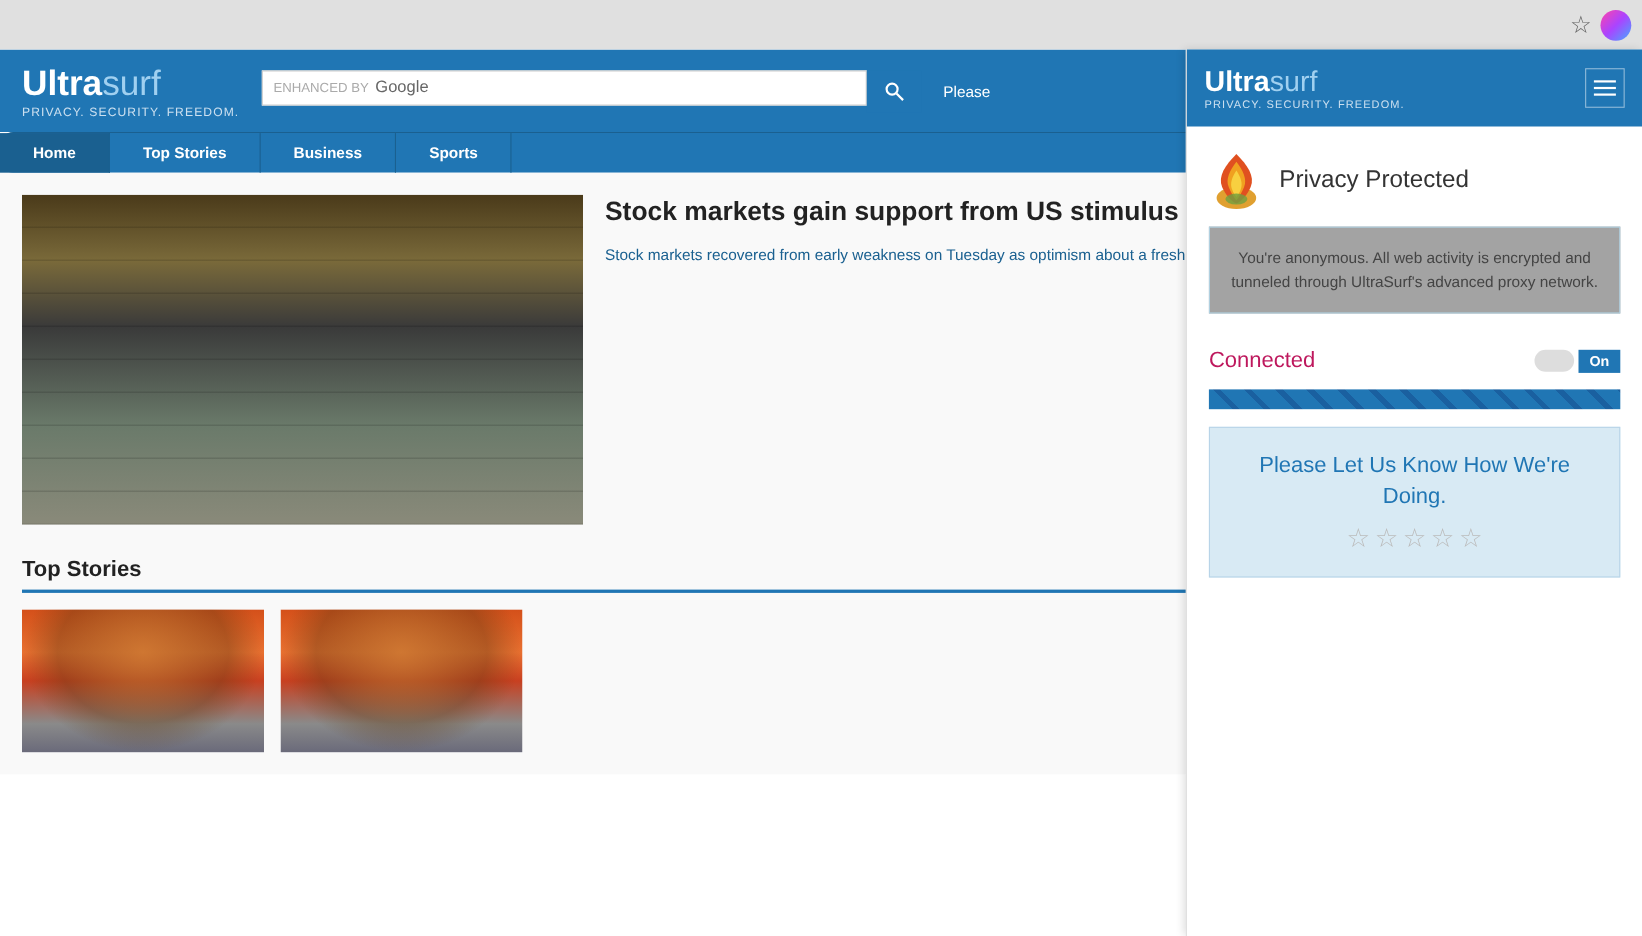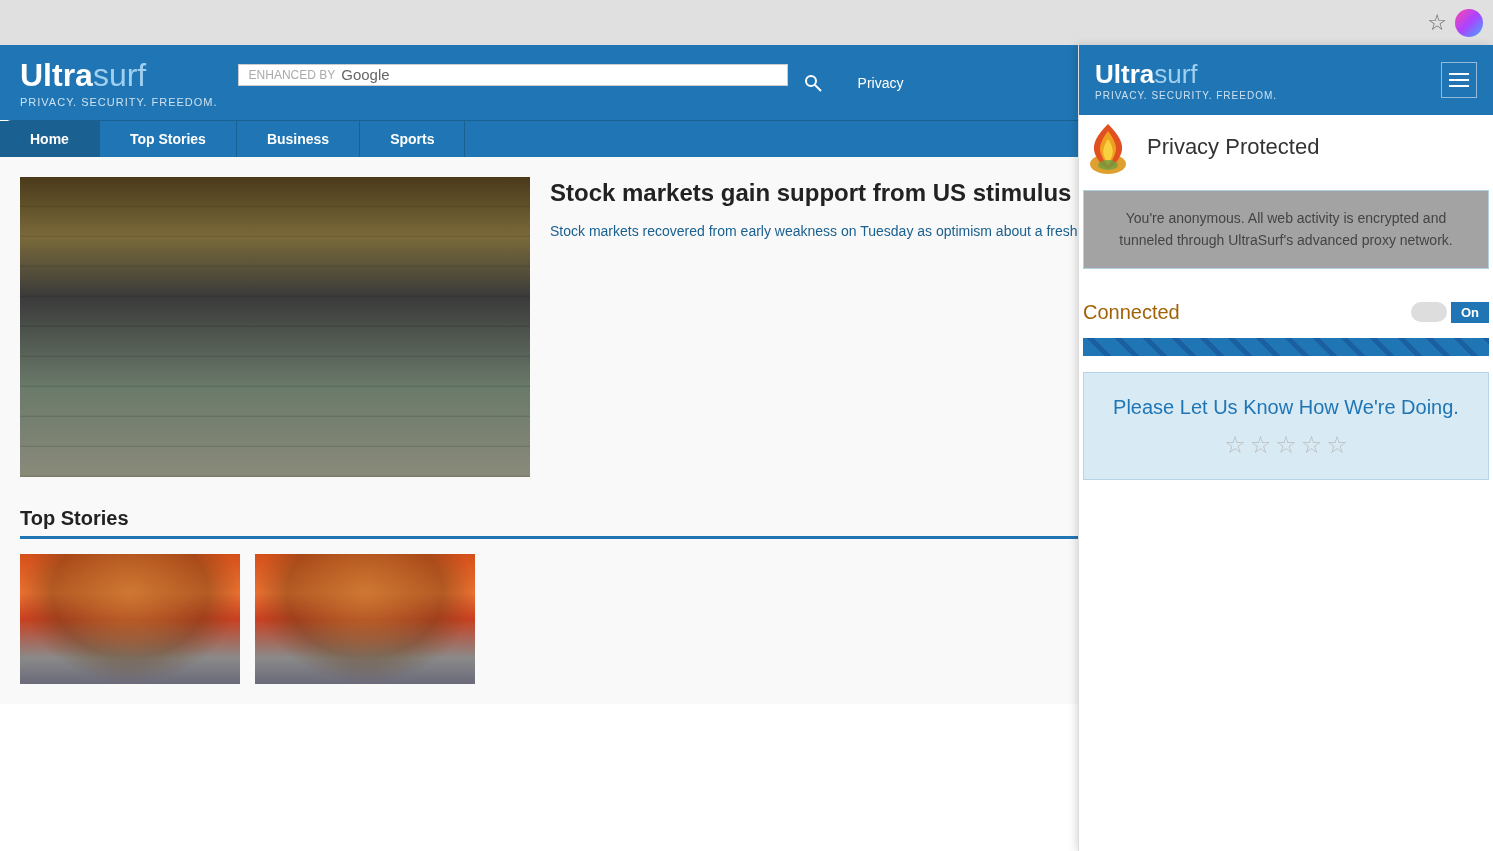--- a/index.html
+++ b/index.html
@@ -60,21 +60,21 @@
       display: flex;
       gap: 0;
       max-width: 600px;
     }
     .search-input-container {
       flex: 1;
       background: white;
       border: 1px solid #ccc;
       display: flex;
       align-items: center;
-      padding: 5px 10px;
+      padding: 15px 10px;
       height: 22px;
     }
     .search-enhanced-label {
       color: #aaa;
       font-size: 12px;
       margin-right: 6px;
       white-space: nowrap;
     }
     .search-by-google {
       color: #666;
@@ -252,21 +252,21 @@
       padding: 6px;
     }
     .hamburger-line {
       width: 20px;
       height: 2px;
       background: white;
     }
 
     
     .panel-body {
-      padding: 4px;
+      padding: 20px;
       flex: 1;
       overflow-y: auto;
     }
 
     
     .privacy-section {
       display: flex;
       align-items: center;
       gap: 14px;
       margin-bottom: 16px;
@@ -297,21 +297,21 @@
 
     
     .connected-section {
       display: flex;
       align-items: center;
       justify-content: space-between;
       margin-bottom: 14px;
     }
     .connected-label {
       font-size: 20px;
-      color: #a16207;
+      color: #be185d;
     }
     .toggle-container {
       display: flex;
       align-items: center;
       gap: 4px;
     }
     .toggle-track {
       width: 36px;
       height: 20px;
       background: #ddd;
@@ -388,21 +388,21 @@
           <input class="search-input-field" type="text" style="">
         </div>
         <button class="search-button">
           <svg width="18" height="18" viewBox="0 0 18 18" fill="white">
             <circle cx="7" cy="7" r="5" fill="none" stroke="white" stroke-width="2"></circle>
             <line x1="11" y1="11" x2="17" y2="17" stroke="white" stroke-width="2"></line>
           </svg>
         </button>
       </div>
 
-      <div class="header-right">Privacy</div>
+      <div class="header-right">Please</div>
     </div>
 
     <div class="nav-bar">
       <div class="nav-item active">Home</div>
       <div class="nav-item">Top Stories</div>
       <div class="nav-item">Business</div>
       <div class="nav-item">Sports</div>
     </div>
 
     <div class="page-body">

